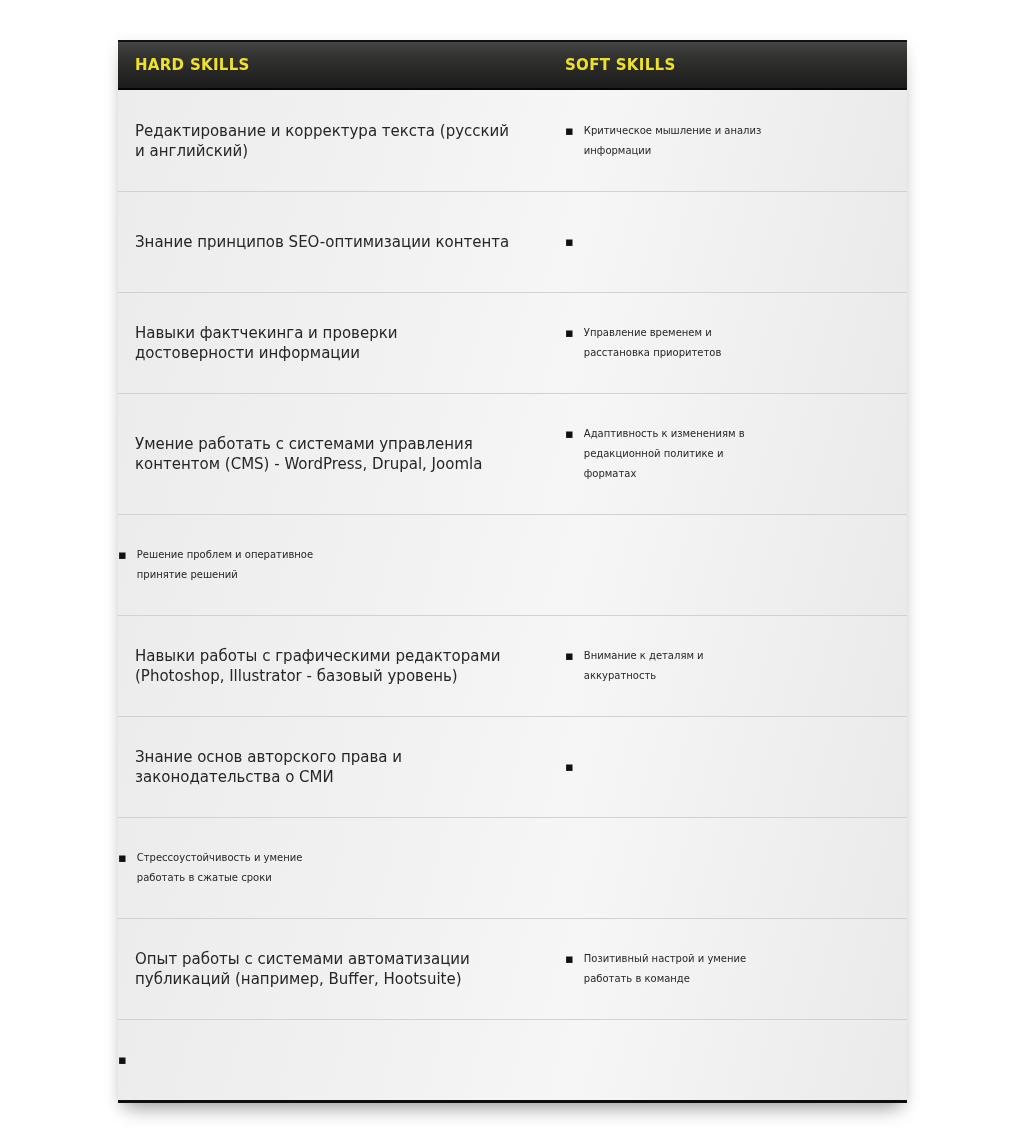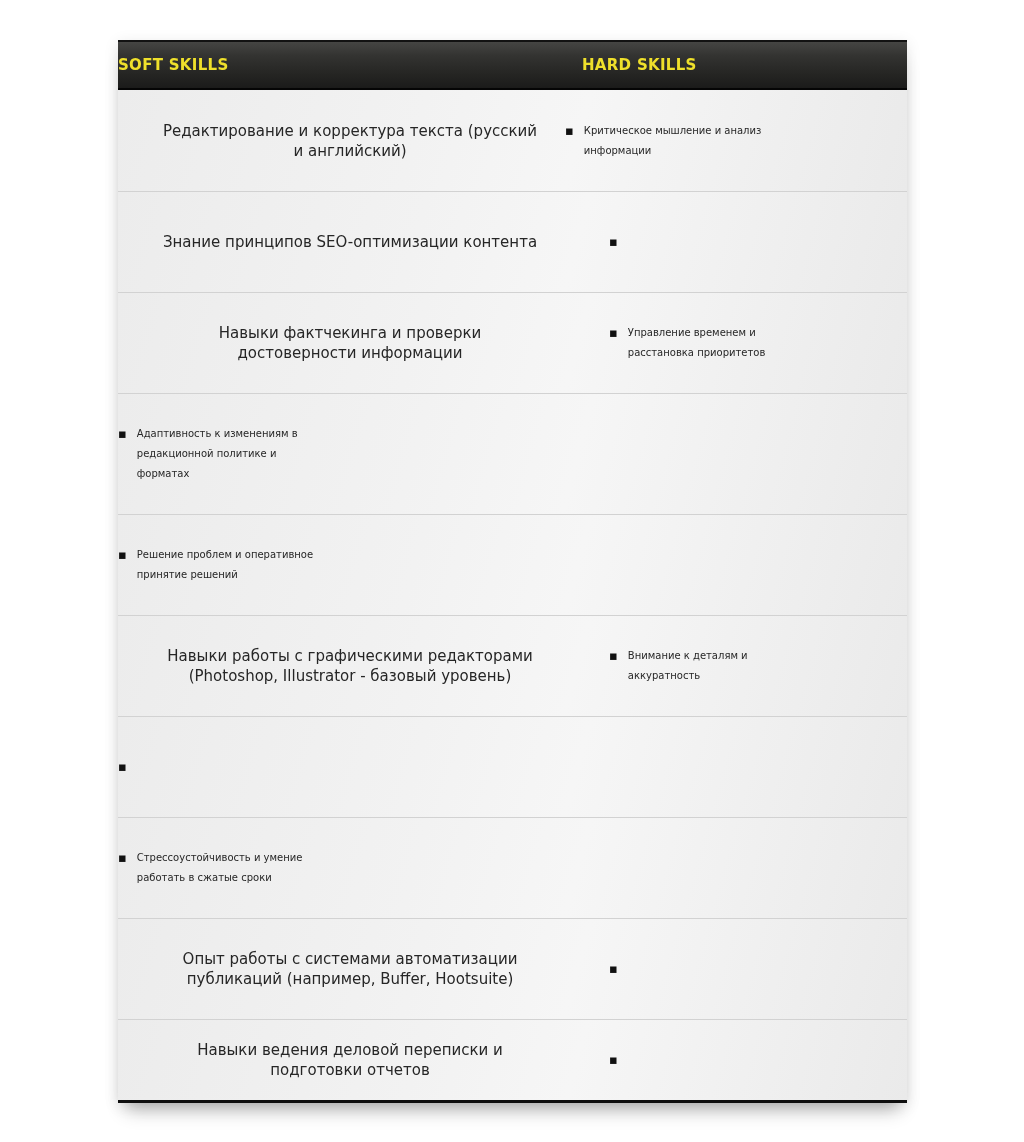--- a/index.html
+++ b/index.html
@@ -43,32 +43,31 @@
     letter-spacing: 0.3px;
   }
   .header-cell.hard { padding-left: 17px; }
   .rows-container .row {
     display: grid;
     grid-template-columns: 447px 1fr;
     align-items: center;
     min-height: 101px;
     background: linear-gradient(105deg, #ececec 0%, #f2f2f2 38%, #f6f6f6 58%, #eaeaea 100%);
   }
-  .rows-container .row + .row { border-top: 1px solid #d2d2d2; gap: 44px; }
+  .rows-container .row + .row { border-top: 1px solid #d2d2d2; }
   .rows-container .row:nth-child(4) { min-height: 121px; }
   .rows-container .row:last-child { min-height: 81px; }
   .cell { padding: 10px 0; }
   .hard-text {
     margin: 0;
     padding-left: 17px;
     font-size: 15px;
     line-height: 20px;
     color: #262626;
     white-space: pre-line;
-    text-align: center;
   }
   .cell.soft {
     display: flex;
     align-items: flex-start;
     gap: 10px;
     padding-right: 10px;
   }
   .bullet {
     flex: 0 0 auto;
     font-size: 13px;
@@ -82,22 +81,22 @@
     color: #262626;
     white-space: pre-line;
   }
 </style>
 </head>
 <body>
 
 <div class="page">
   <div class="skills-table">
     <div class="table-header">
+      <div class="header-cell hard">HARD SKILLS</div>
       <div class="header-cell soft">SOFT SKILLS</div>
-      <div class="header-cell hard">HARD SKILLS</div>
     </div>
     <div class="rows-container">
   <div class="row">
     <div class="cell hard">
       <p class="hard-text">Редактирование и корректура текста (русский
 и английский)</p>
     </div>
     <div class="cell soft">
       <span class="bullet">▪</span>
       <p class="soft-text">Критическое мышление и анализ
@@ -120,20 +119,24 @@
 достоверности информации</p>
     </div>
     <div class="cell soft">
       <span class="bullet">▪</span>
       <p class="soft-text">Управление временем и
 расстановка приоритетов</p>
     </div>
   </div>
 
   <div class="row">
+    <div class="cell hard">
+      <p class="hard-text">Умение работать с системами управления
+контентом (CMS) - WordPress, Drupal, Joomla</p>
+    </div>
     <div class="cell soft">
       <span class="bullet">▪</span>
       <p class="soft-text">Адаптивность к изменениям в
 редакционной политике и
 форматах</p>
     </div>
   </div>
 
   <div class="row">
     <div class="cell soft">
@@ -149,47 +152,49 @@
 (Photoshop, Illustrator - базовый уровень)</p>
     </div>
     <div class="cell soft">
       <span class="bullet">▪</span>
       <p class="soft-text">Внимание к деталям и
 аккуратность</p>
     </div>
   </div>
 
   <div class="row">
+    <div class="cell hard">
+      <p class="hard-text">Знание основ авторского права и
+законодательства о СМИ</p>
+    </div>
     <div class="cell soft">
       <span class="bullet">▪</span>
     </div>
   </div>
 
   <div class="row">
     <div class="cell soft">
       <span class="bullet">▪</span>
       <p class="soft-text">Стрессоустойчивость и умение
 работать в сжатые сроки</p>
     </div>
   </div>
 
   <div class="row">
     <div class="cell hard">
       <p class="hard-text">Опыт работы с системами автоматизации
 публикаций (например, Buffer, Hootsuite)</p>
     </div>
     <div class="cell soft">
       <span class="bullet">▪</span>
-    </div>
-  </div>
-
-  <div class="row">
-    <div class="cell hard">
-      <p class="hard-text">Навыки ведения деловой переписки и
-подготовки отчетов</p>
-    </div>
+      <p class="soft-text">Позитивный настрой и умение
+работать в команде</p>
+    </div>
+  </div>
+
+  <div class="row">
     <div class="cell soft">
       <span class="bullet">▪</span>
     </div>
   </div>
 </div>
   </div>
 </div>
 
 </body></html>

